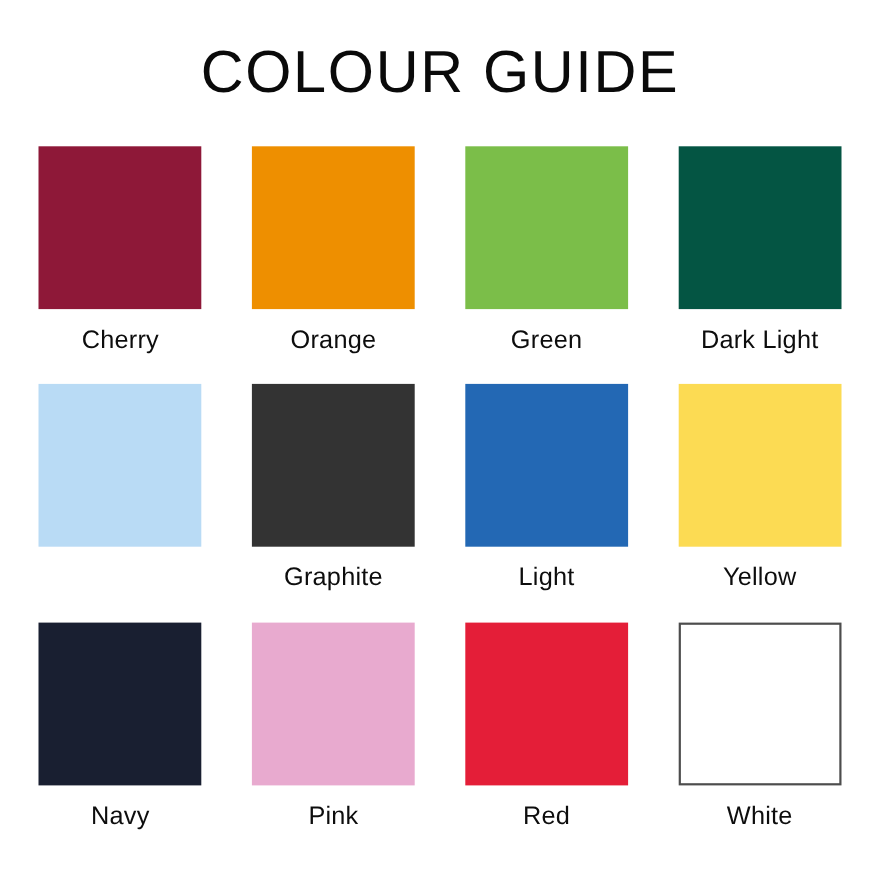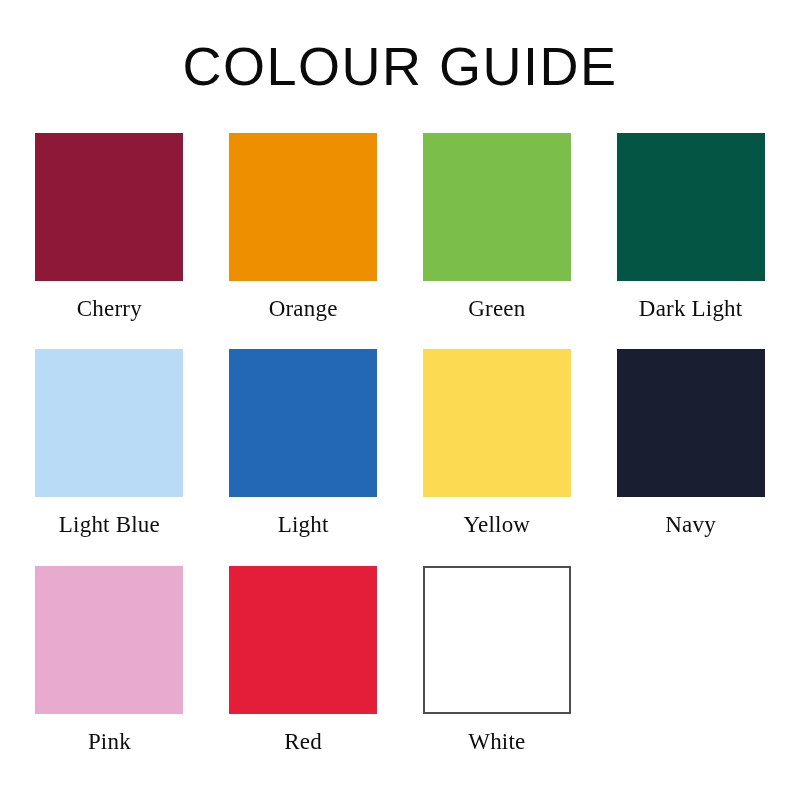--- a/index.html
+++ b/index.html
@@ -68,21 +68,20 @@
 
   .swatch-label {
     margin-top: 14px;
     font-size: 23px;
     line-height: 1.2;
     font-weight: 400;
     letter-spacing: 0.2px;
     color: #0d0d0d;
     text-align: left;
     white-space: nowrap;
-    font-family: Liberation Serif, serif;
   }
 </style>
 </head>
 <body style="background: rgb(255, 255, 255); color: rgb(13, 13, 13);">
 
 <div class="page">
 
   <h1 class="page-title">COLOUR GUIDE</h1>
 
   <div class="swatch-grid">
@@ -97,21 +96,24 @@
       <div class="swatch-cell">
         <div class="swatch-chip" style="background-color: rgb(123, 190, 73);"></div>
         <div class="swatch-label">Green</div>
       </div>
       <div class="swatch-cell">
         <div class="swatch-chip" style="background-color: rgb(4, 85, 67);"></div>
         <div class="swatch-label">Dark Light</div>
       </div>
       <div class="swatch-cell">
         <div class="swatch-chip" style="background-color: rgb(185, 219, 245);"></div>
-        <div class="swatch-label">Light Blue</div>
+      </div>
+      <div class="swatch-cell">
+        <div class="swatch-chip" style="background-color: rgb(51, 51, 51);"></div>
+        <div class="swatch-label">Graphite</div>
       </div>
       <div class="swatch-cell">
         <div class="swatch-chip" style="background-color: rgb(35, 104, 180);"></div>
         <div class="swatch-label">Light</div>
       </div>
       <div class="swatch-cell">
         <div class="swatch-chip" style="background-color: rgb(252, 219, 83);"></div>
         <div class="swatch-label">Yellow</div>
       </div>
       <div class="swatch-cell">

